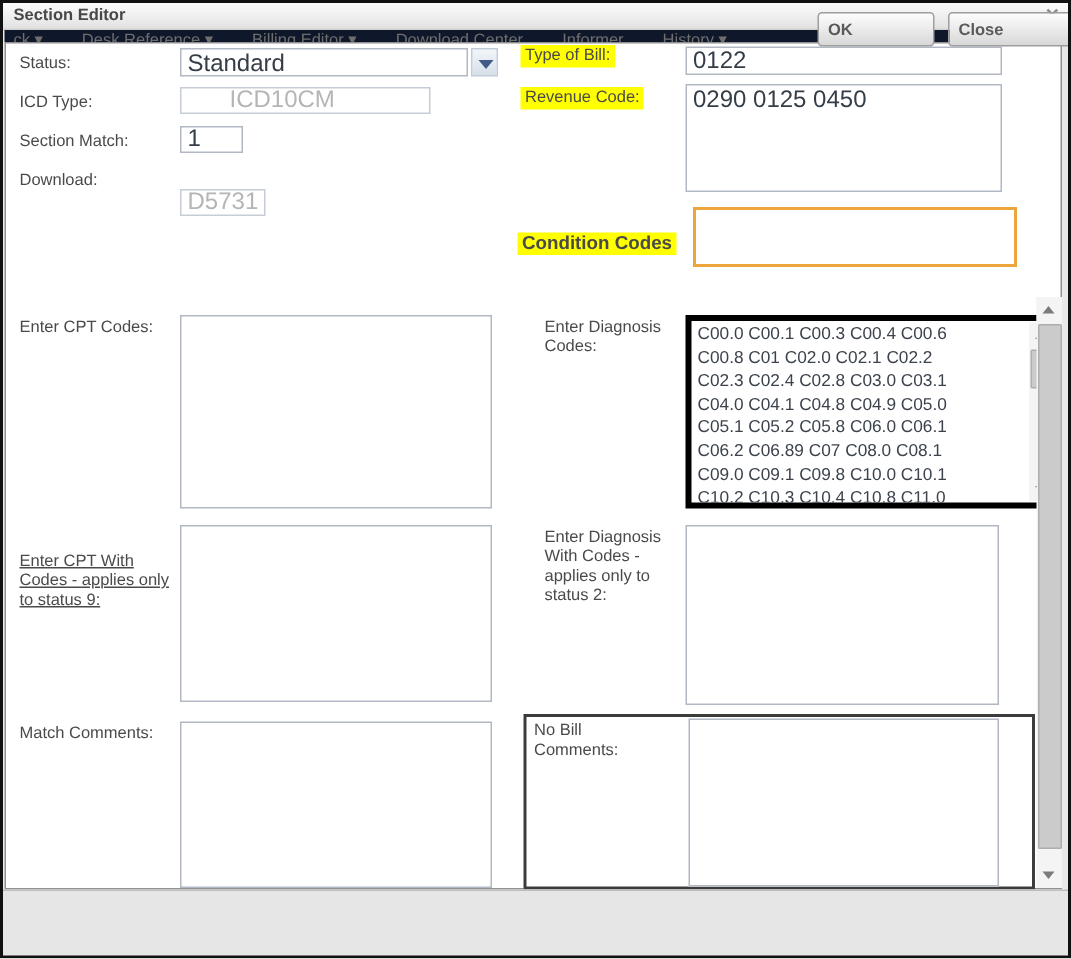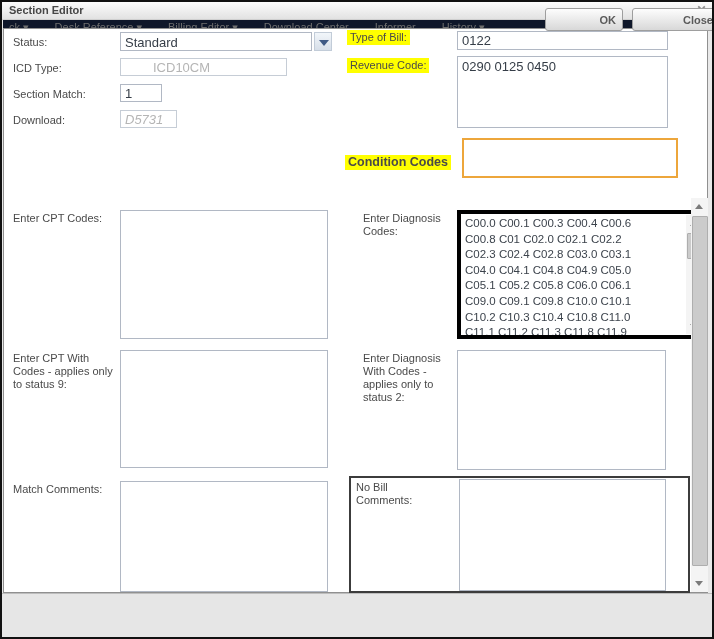--- a/index.html
+++ b/index.html
@@ -24,21 +24,21 @@
 
   
   .content{left:3px;top:28px;width:705px;height:565px;background:#fff;border:1px solid #909090;}
 
   label.f{position:absolute;box-sizing:border-box;color:#4a4a4a;line-height:13px;}
   .hl{background:#ffff00;padding:1px 3px;}
   .hl-bold{background:#ffff00;padding:1px 3px;font-weight:bold;color:#000;font-size:12.5px;}
 
   input.fld,textarea.fld,.fldbox{position:absolute;box-sizing:border-box;
       border:1px solid #b1b8c4;background:#fff;color:#353d47;
-      font-family:"Liberation Sans",sans-serif;font-size:13px;
+      font-family:"Liberation Sans",sans-serif;font-size:16px;
       padding:2px 4px;margin:0;resize:none;outline:none;}
   input.fld.disabled{color:#b5b5b5;border-color:#c6cdd6;}
   textarea.fld{line-height:15px;}
   .cond{border:2px solid #eda63b !important;}
 
   
   .combo-text{left:120px;top:32px;width:192px;height:19px;line-height:15px;}
   .combo-btn{left:314px;top:32px;width:18px;height:19px;
       background:linear-gradient(#f2f6fa,#d7dfe9);border:1px solid #c2ccd8;cursor:pointer;}
   .combo-btn .tri{position:absolute;left:4px;top:7px;width:0;height:0;
@@ -60,21 +60,21 @@
 
   .dialog-sb{left:691px;top:198px;width:17px;height:394px;}
   .inner-sb{position:absolute;right:1px;top:1px;bottom:1px;width:17px;background:#f4f4f4;}
 
   .nomatch-group{left:349px;top:476px;width:341px;height:117px;border:2px solid #3c3c3c;background:#fff;}
 
   
   .footer{left:2px;top:593px;width:710px;height:44px;background:#e6e6e6;border-top:1px solid #bdbdbd;}
   .btn{position:absolute;top:8px;height:23px;box-sizing:border-box;
        background:linear-gradient(#fdfdfd,#d8d8d8);border:1px solid #9e9e9e;border-radius:3px;
-       color:#5a5a5a;font-weight:bold;font-size:11px;text-align:right;line-height:21px;cursor:pointer;}
+       color:#5a5a5a;font-weight:bold;font-size:11px;text-align:left;line-height:21px;cursor:pointer;}
 </style>
 </head>
 <body>
 
 <div class="stage">
   <div class="outer-border"></div>
 
   <div class="abs titlebar">
     <span class="title">Section Editor</span>
   </div>
@@ -92,21 +92,21 @@
     <span class="tri"></span>
   </div>
 
   <label class="f" style="left:13px;top:62px;">ICD Type:</label>
   <input class="fld disabled" style="left: 120px; top: 58px; width: 167px; height: 18px; padding-left: 32px;" readonly="" value="ICD10CM">
 
   <label class="f" style="left:13px;top:88px;">Section Match:</label>
   <input class="fld" style="left: 120px; top: 84px; width: 42px; height: 18px;" value="1">
 
   <label class="f" style="left:13px;top:114px;">Download:</label>
-  <input class="fld disabled" style="left: 120px; top: 110px; width: 57px; height: 18px; font-style: italic;" readonly="" value="D5731">
+  <input class="fld disabled" style="left: 120px; top: 126px; width: 57px; height: 18px;" readonly="" value="D5731">
 
   <label class="f hl" style="left:347px;top:30px;">Type of Bill:</label>
   <input class="fld" style="left: 457px; top: 31px; width: 211px; height: 19px;" value="0122">
 
   <label class="f hl" style="left:347px;top:58px;">Revenue Code:</label>
   <textarea class="fld" style="left: 457px; top: 56px; width: 211px; height: 72px;">0290 0125 0450</textarea>
 
   <label class="f hl-bold" style="left:345px;top:155px;">Condition Codes</label>
   <input class="fld cond" style="left: 462px; top: 138px; width: 216px; height: 40px;" value="">
 
@@ -114,36 +114,37 @@
   <textarea class="fld" style="left: 120px; top: 210px; width: 208px; height: 129px;"></textarea>
 
   <label class="f" style="left:363px;top:212px;width:92px;">Enter Diagnosis Codes:</label>
   <div class="abs listbox">
     <div class="lines">
         <div>C00.0 C00.1 C00.3 C00.4 C00.6</div>
         <div>C00.8 C01 C02.0 C02.1 C02.2</div>
         <div>C02.3 C02.4 C02.8 C03.0 C03.1</div>
         <div>C04.0 C04.1 C04.8 C04.9 C05.0</div>
         <div>C05.1 C05.2 C05.8 C06.0 C06.1</div>
+        <div>C06.2 C06.89 C07 C08.0 C08.1</div>
         <div>C09.0 C09.1 C09.8 C10.0 C10.1</div>
         <div>C10.2 C10.3 C10.4 C10.8 C11.0</div>
         <div>C11.1 C11.2 C11.3 C11.8 C11.9</div>
       </div>
     <div class="inner-sb sb">
       <div class="sb-btn" style="top:0;">
           <span class="tri-up"></span>
         </div>
       <div class="sb-thumb" style="top:18px;height:24px;"></div>
       <div class="sb-btn" style="bottom:0;">
           <span class="tri-dn"></span>
         </div>
     </div>
   </div>
 
-  <label class="f" style="left:13px;top:352px;width:100px;">Enter CPT With Codes - applies only to status 9:</label>
+  <label class="f" style="left:13px;top:368px;width:100px;text-decoration:underline;">Enter CPT With Codes - applies only to status 9:</label>
   <textarea class="fld" style="left: 120px; top: 350px; width: 208px; height: 118px;"></textarea>
 
   <label class="f" style="left:363px;top:352px;width:92px;">Enter Diagnosis With Codes - applies only to status 2:</label>
   <textarea class="fld" style="left: 457px; top: 350px; width: 209px; height: 120px;"></textarea>
 
   <label class="f" style="left:13px;top:483px;width:100px;">Match Comments:</label>
   <textarea class="fld" style="left: 120px; top: 481px; width: 208px; height: 111px;"></textarea>
 
   <div class="abs nomatch-group"></div>
   <label class="f" style="left:356px;top:481px;width:70px;">No Bill Comments:</label>

